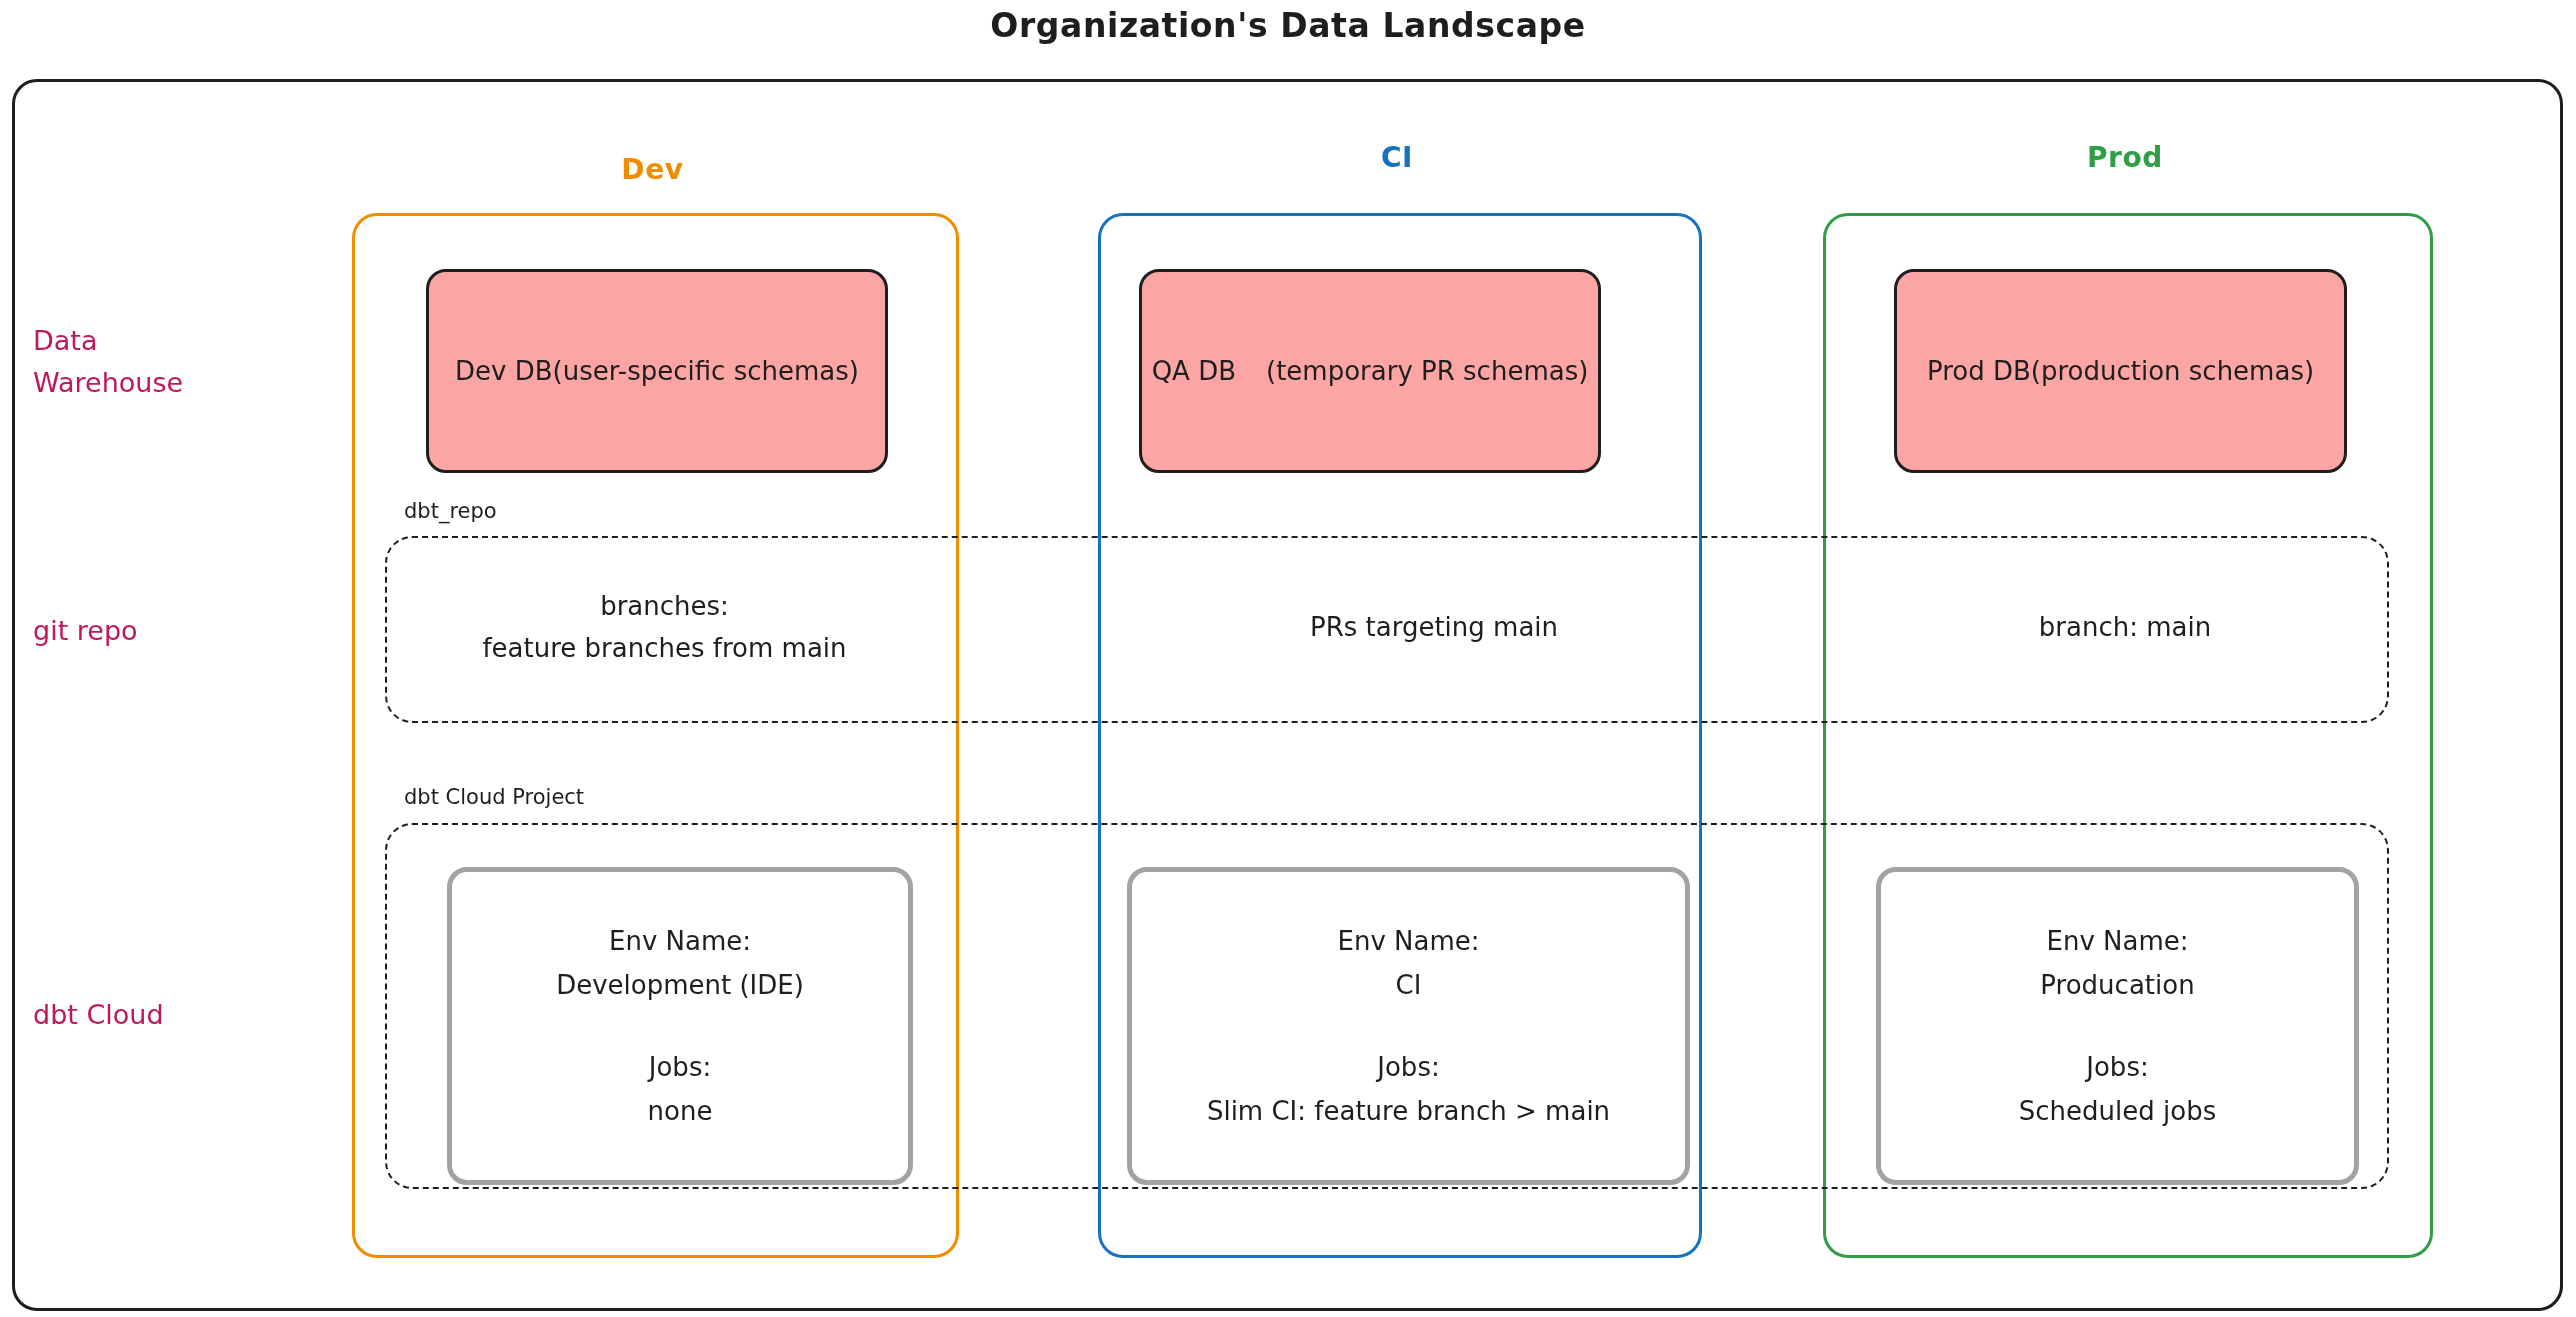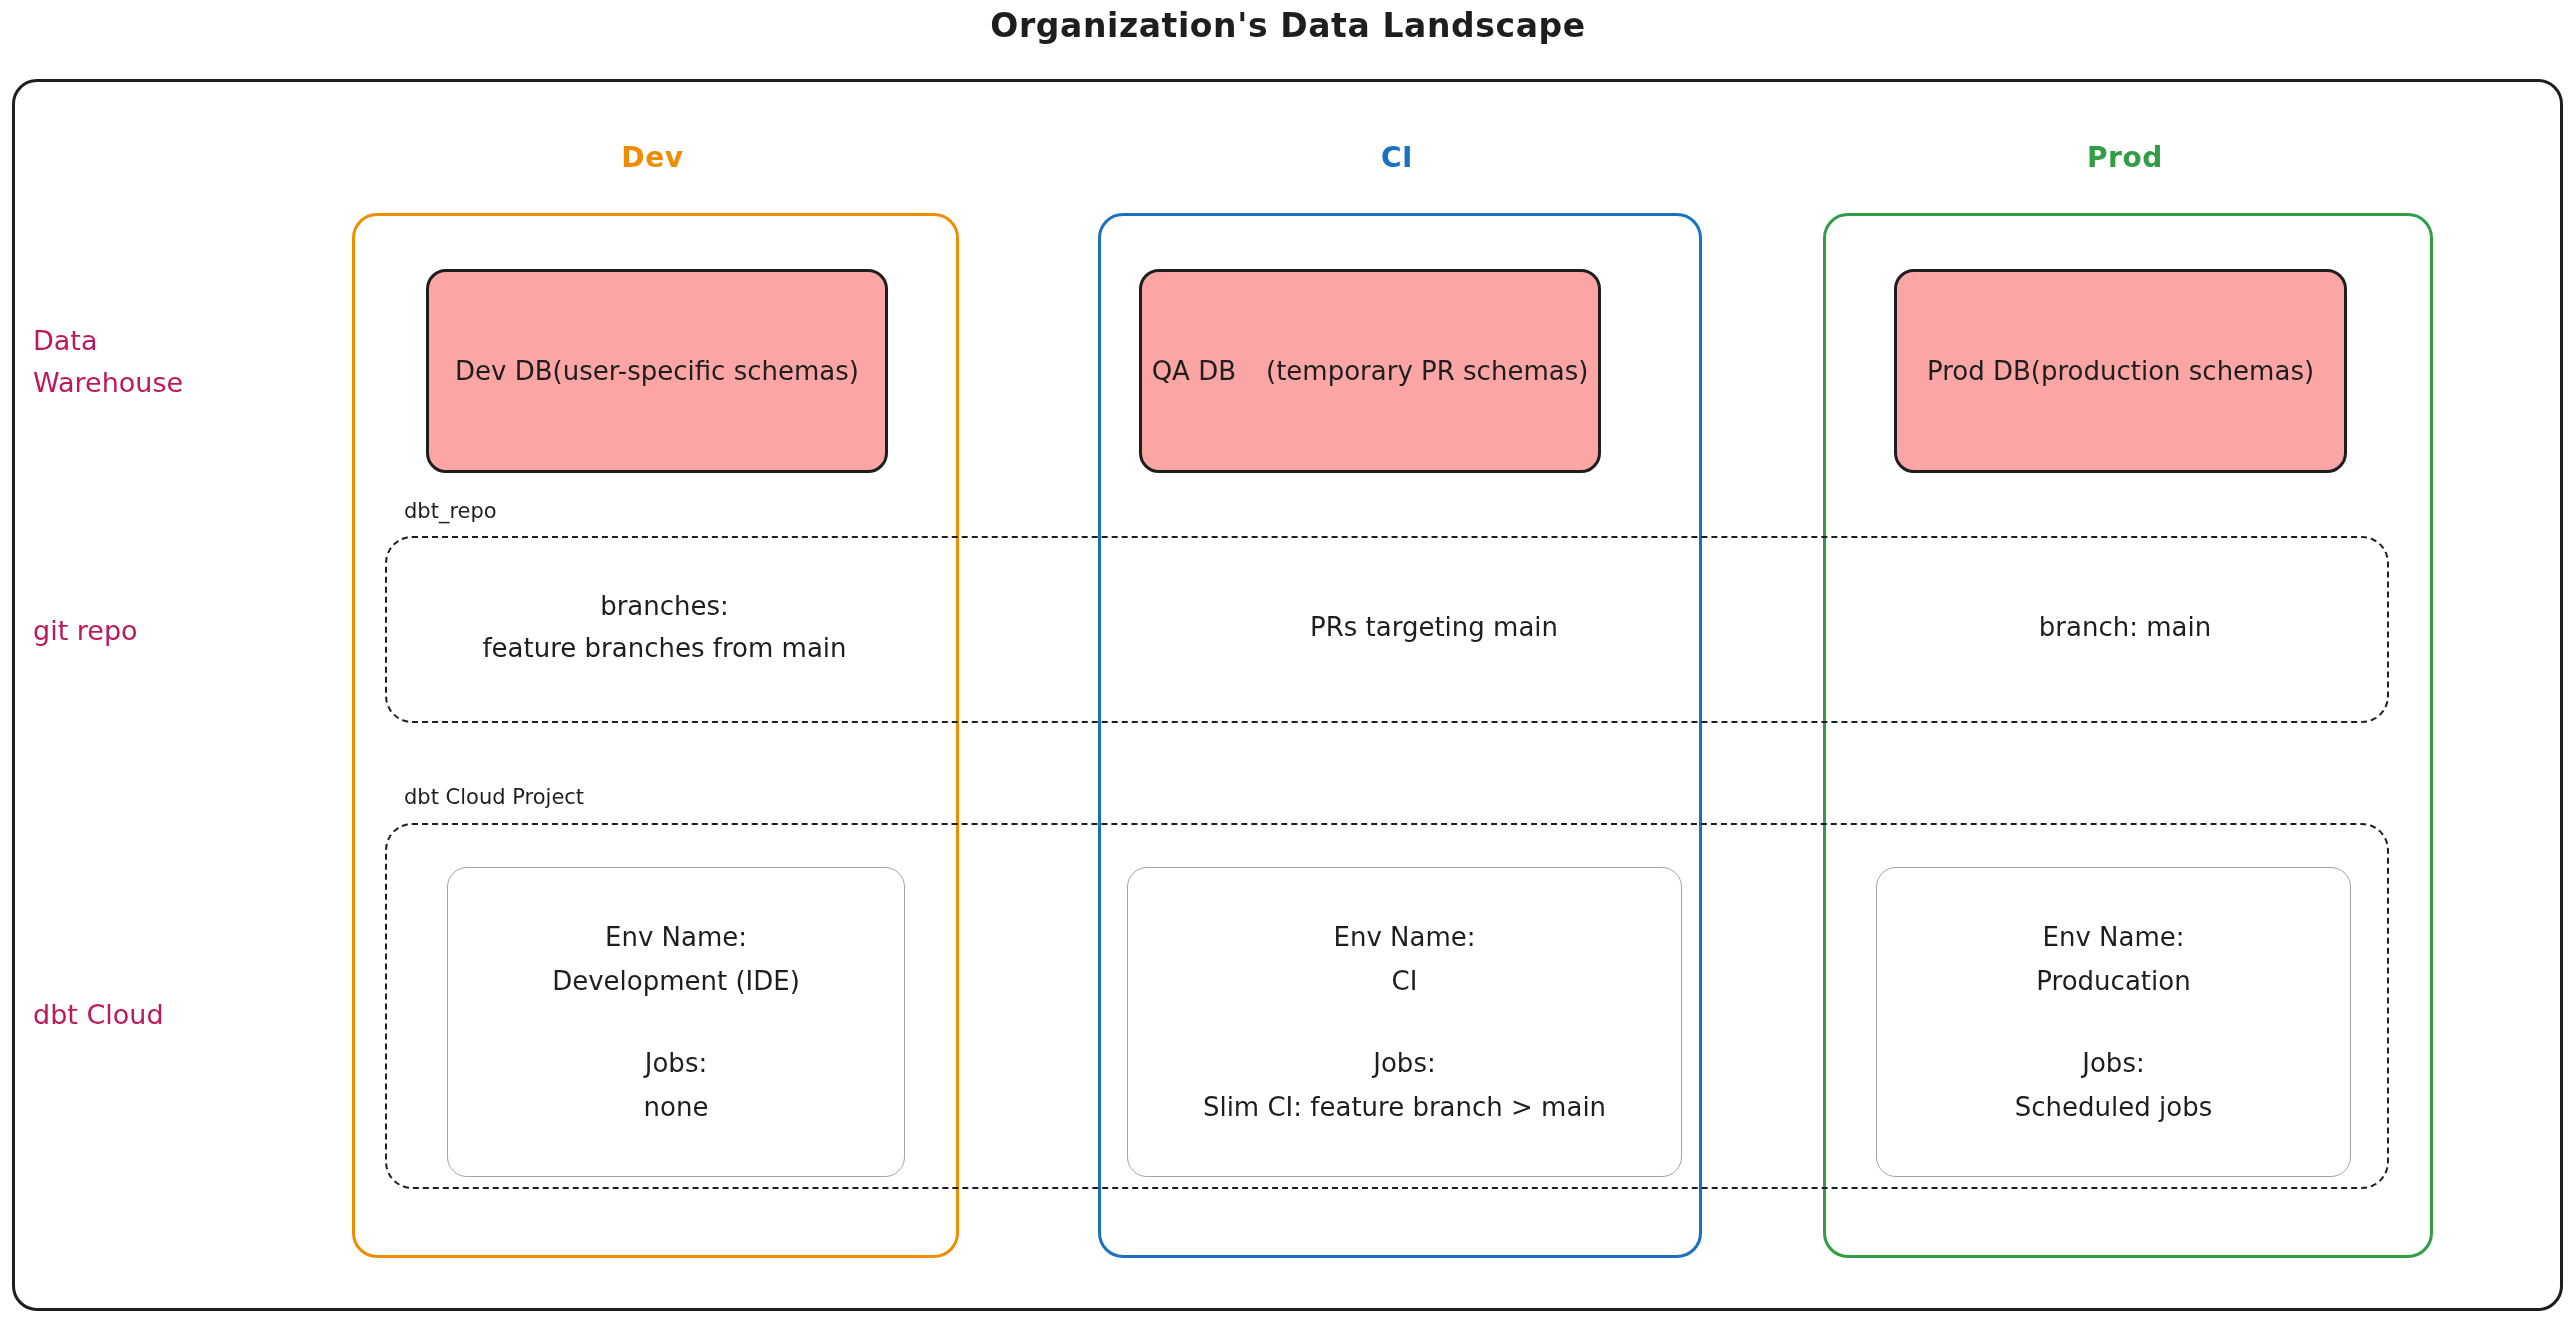--- a/index.html
+++ b/index.html
@@ -35,21 +35,21 @@
 
   .col-header {
     position: absolute;
     top: 141px;
     height: 41px;
     text-align: center;
     font-size: 28px;
     font-weight: 600;
     letter-spacing: 0.6px;
   }
-  .col-header.dev  { left: 352px;  width: 601px; color: #f08c00; }
+  .col-header.dev  { left: 352px;  width: 601px; color: #f08c00; margin-top: 12px; }
   .col-header.ci   { left: 1098px; width: 598px; color: #1971c2; }
   .col-header.prod { left: 1823px; width: 604px; color: #2f9e44; }
 
   .col-box {
     position: absolute;
     top: 213px;
     height: 1039px;
     border-radius: 25px;
     background: transparent;
   }
@@ -121,21 +121,21 @@
     line-height: 1.6;
   }
   .repo-text.dev  { left: 364px;  width: 601px; }
   .repo-text.ci   { left: 1098px; width: 598px; padding-left: 37px; }
   .repo-text.prod { left: 1823px; width: 604px; text-align: right; }
 
   .env-box {
     position: absolute;
     top: 867px;
     height: 308px;
-    border: 1px solid #a3a3a3;
+    border: 5px solid #a3a3a3;
     border-radius: 20px;
     display: flex;
     flex-direction: column;
     align-items: center;
     justify-content: center;
     text-align: center;
     font-size: 26px;
     line-height: 1.7;
     background: #ffffff;
   }

